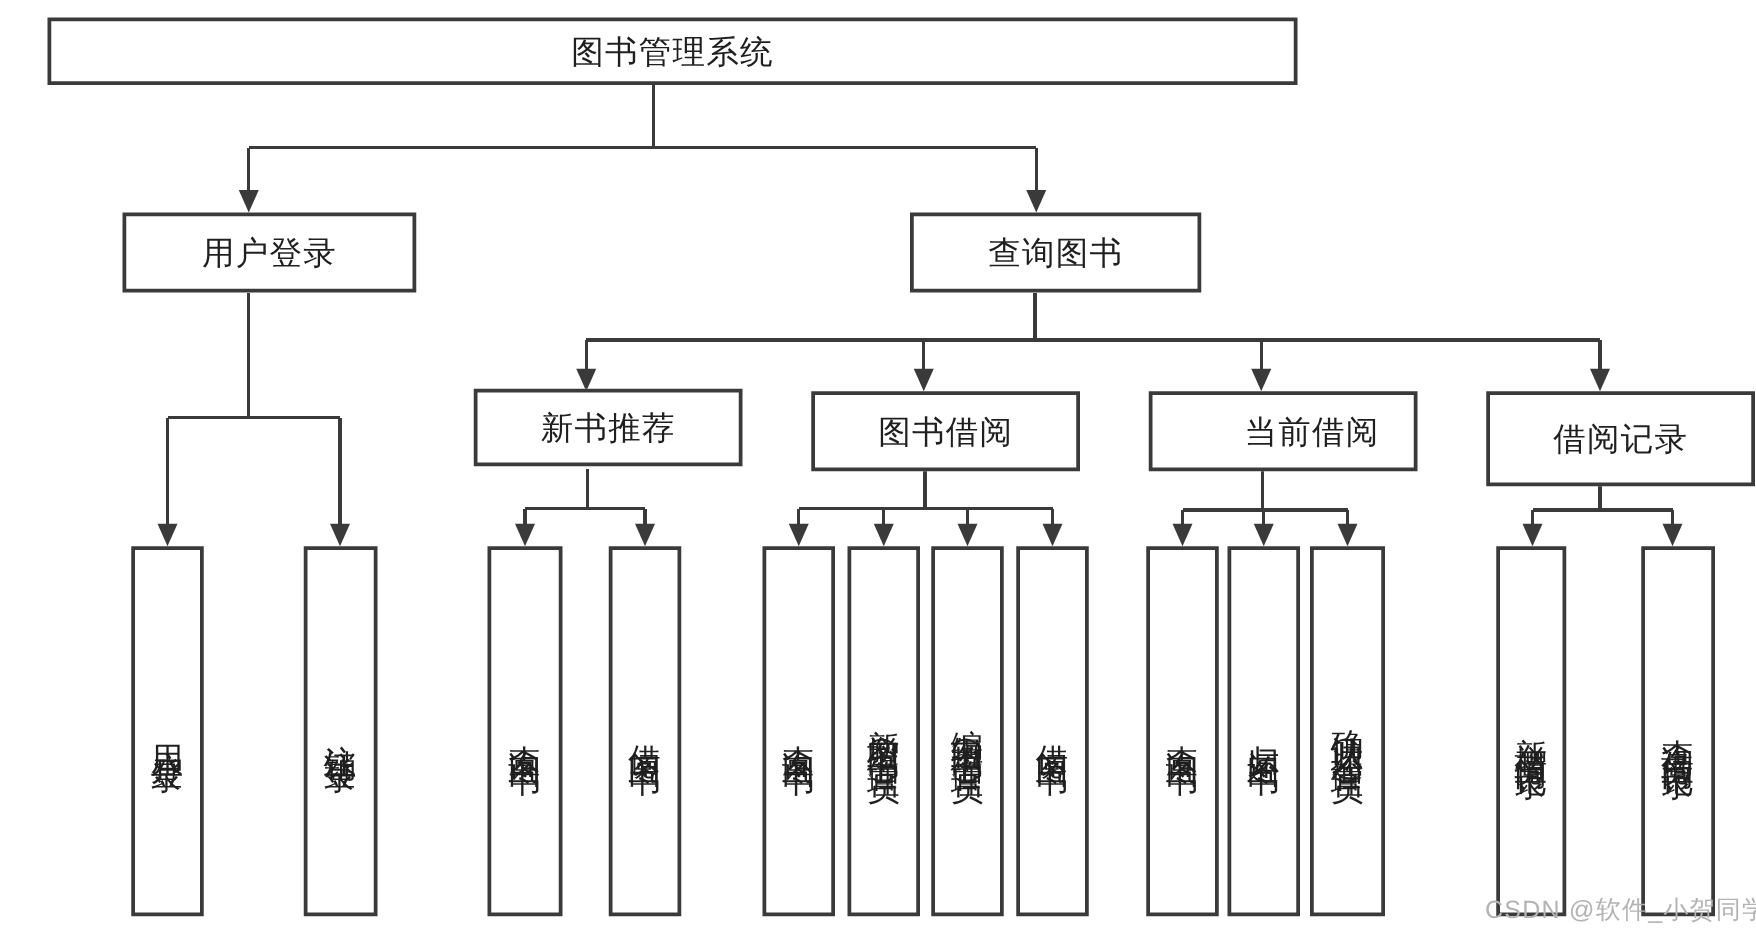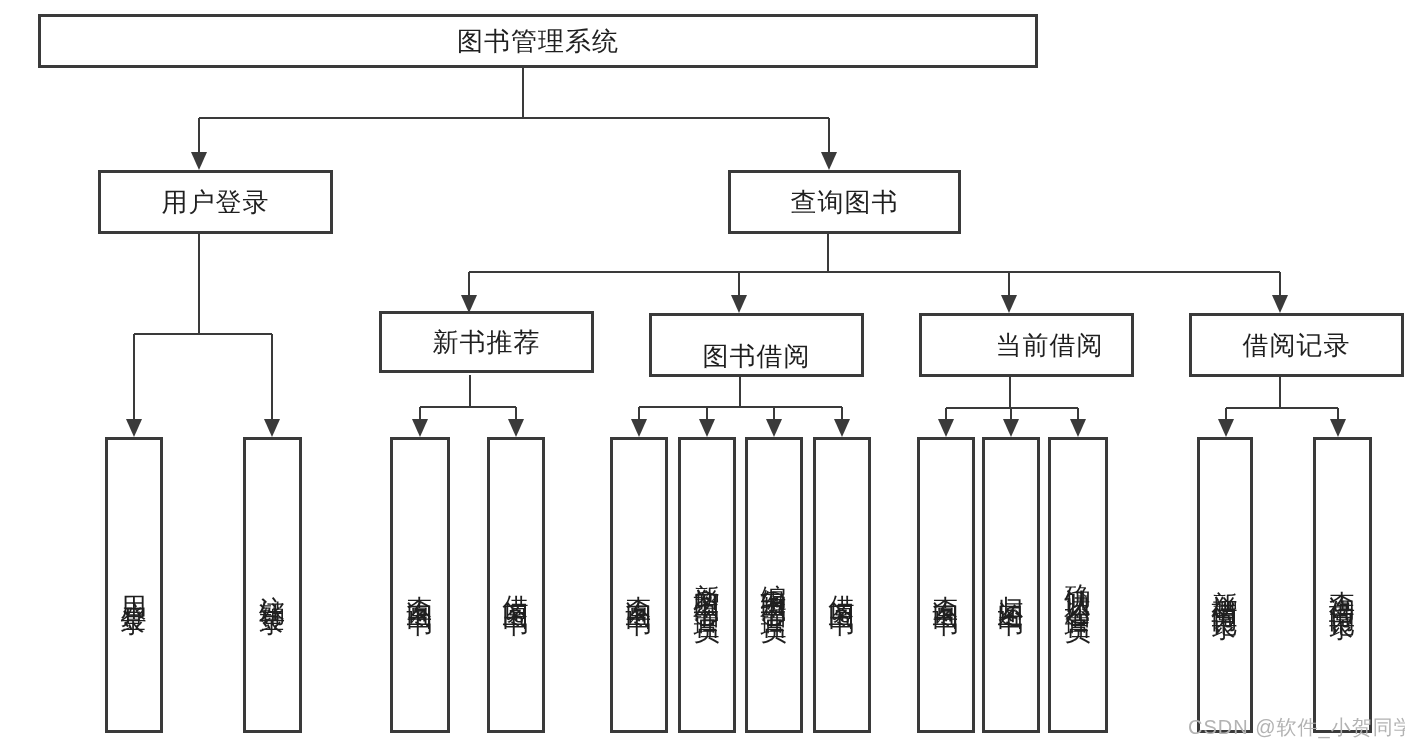--- a/index.html
+++ b/index.html
@@ -122,27 +122,27 @@
   <div class="node hnode" style="left:82px;top:170px;width:235px;height:64px;">
     <span>用户登录</span>
   </div>
   <div class="node hnode" style="left:712px;top:170px;width:233px;height:64px;">
     <span>查询图书</span>
   </div>
 
   <div class="node hnode" style="left:363px;top:311px;width:215px;height:62px;">
     <span>新书推荐</span>
   </div>
-  <div class="node hnode" style="left:633px;top:313px;width:215px;height:64px;align-items:flex-end;">
+  <div class="node hnode" style="left:633px;top:313px;width:215px;height:64px;">
     <span>图书借阅</span>
   </div>
   <div class="node hnode" style="left:903px;top:313px;width:215px;height:64px;padding-left:46px;">
     <span>当前借阅</span>
   </div>
-  <div class="node hnode" style="left:1173px;top:313px;width:215px;height:64px;font-family:Liberation Serif, serif;">
+  <div class="node hnode" style="left:1173px;top:313px;width:215px;height:76px;font-family:Liberation Serif, serif;">
     <span>借阅记录</span>
   </div>
 
   <div class="node vnode" style="left:105px;top:437px;width:58px;height:296px;">
     <span class="vtext">用户登录</span>
   </div>
   <div class="node vnode" style="left:243px;top:437px;width:59px;height:296px;">
     <span class="vtext">注销登录</span>
   </div>
 

